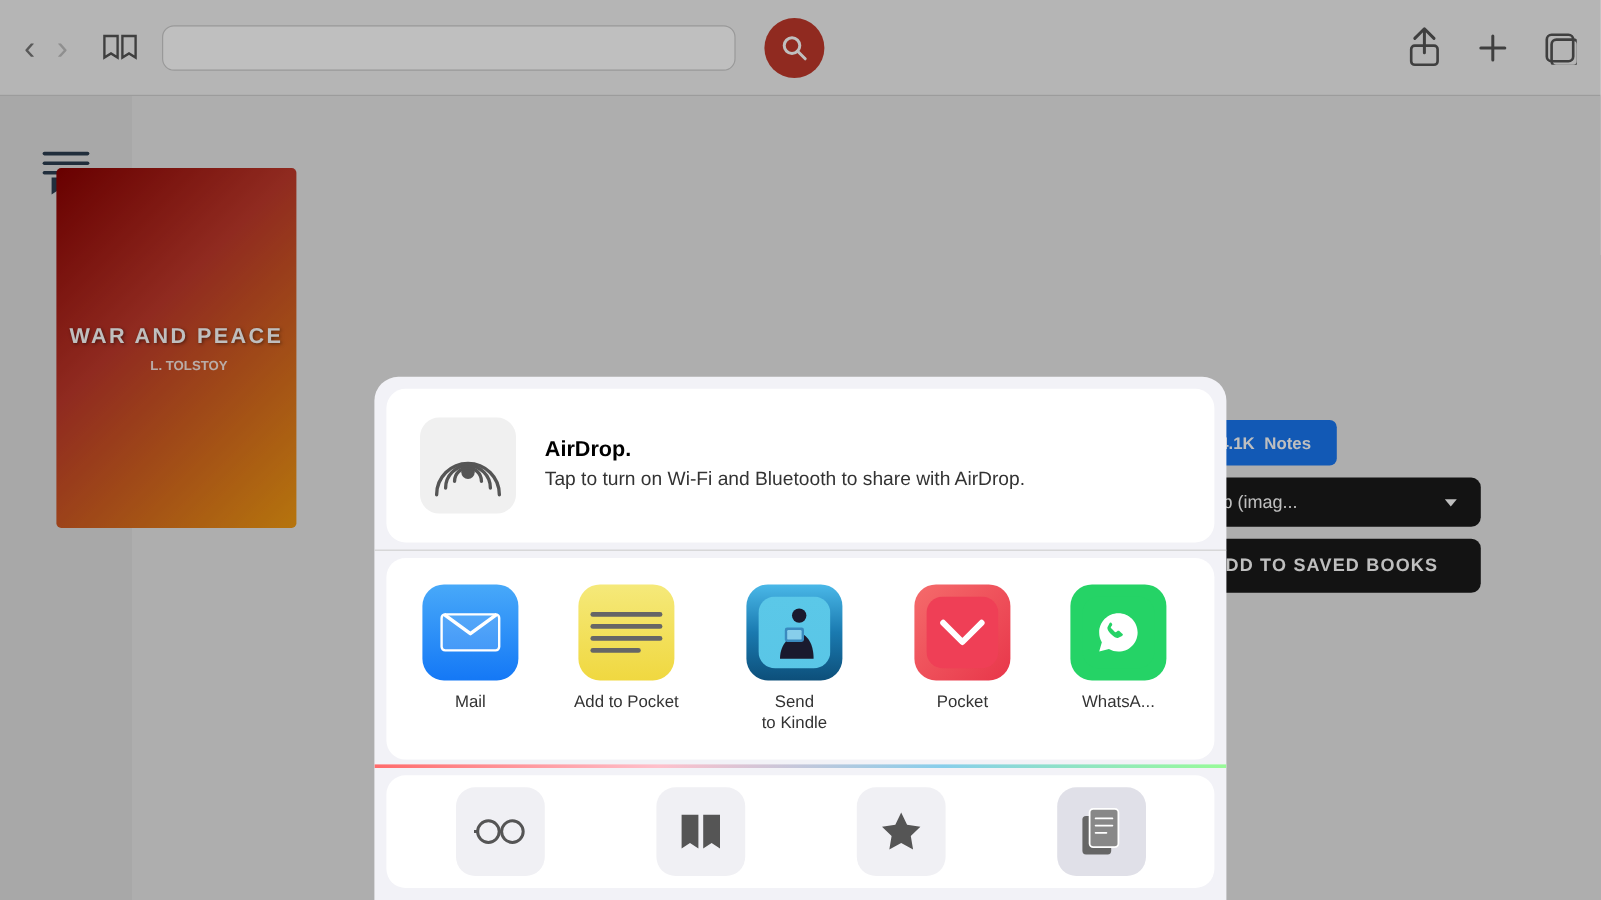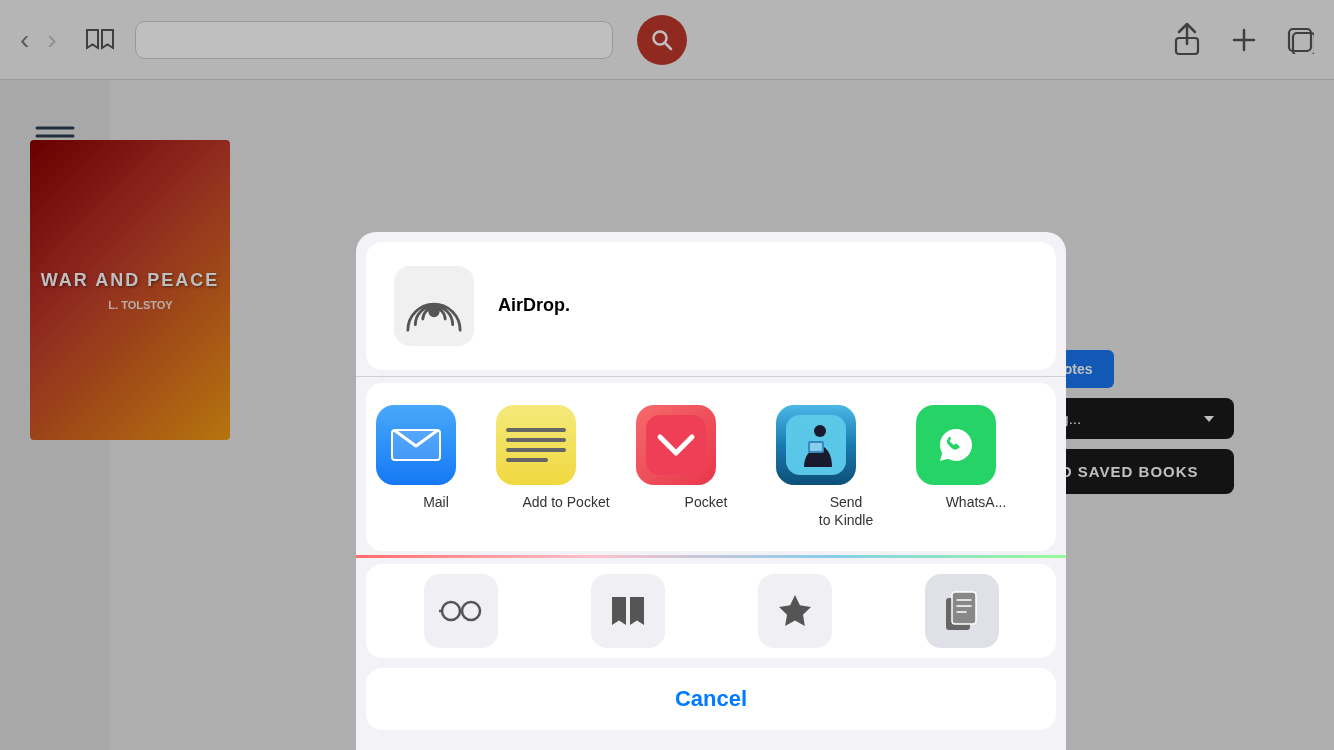--- a/index.html
+++ b/index.html
@@ -83,21 +83,21 @@
     .book-area {
       position: absolute;
       top: 80px; left: 0;
       width: 400px;
       height: 670px;
       overflow: hidden;
     }
 
     .book-cover {
       position: absolute;
-      top: 60px; left: 30px;
+      top: 60px; left: 47px;
       width: 200px;
       height: 300px;
       background: linear-gradient(135deg, #8b0000 0%, #c0392b 40%, #f39c12 100%);
       border-radius: 4px;
       display: flex;
       align-items: center;
       justify-content: center;
       flex-direction: column;
       color: white;
       font-weight: bold;
@@ -167,21 +167,20 @@
       position: absolute;
       bottom: 0;
       left: 50%;
       transform: translateX(-50%);
       width: 710px;
       background: #f2f2f7;
       border-radius: 20px 20px 0 0;
       z-index: 20;
       overflow: hidden;
       padding-bottom: 10px;
-      margin-left: 44px;
     }
 
     
     .airdrop-section {
       background: white;
       margin: 0;
       padding: 24px 28px;
       display: flex;
       align-items: center;
       gap: 24px;
@@ -227,20 +226,21 @@
       gap: 0px;
       overflow: hidden;
       background: white;
       margin: 0 10px;
       border-radius: 16px;
     }
 
     .app-item {
       display: flex;
       flex-direction: column;
+      align-items: center;
       gap: 8px;
       min-width: 140px;
       padding: 8px 0;
     }
 
     .app-icon {
       width: 80px;
       height: 80px;
       border-radius: 18px;
       display: flex;
@@ -434,20 +434,21 @@
 
       <svg class="airdrop-svg" viewBox="0 0 60 60" fill="none" xmlns="http://www.w3.org/2000/svg">
         <circle cx="30" cy="36" r="6" fill="#555"></circle>
         <path d="M18 44c0-6.627 5.373-12 12-12s12 5.373 12 12" stroke="#555" stroke-width="3" fill="none" stroke-linecap="round"></path>
         <path d="M10 50c0-11.046 8.954-20 20-20s20 8.954 20 20" stroke="#555" stroke-width="3" fill="none" stroke-linecap="round"></path>
         <path d="M2 56c0-15.464 12.536-28 28-28s28 12.536 28 28" stroke="#555" stroke-width="3" fill="none" stroke-linecap="round"></path>
       </svg>
     </div>
     <div>
       <span class="airdrop-text-title">AirDrop.</span>
+      <div class="airdrop-text-body">Tap to turn on Wi-Fi and Bluetooth to share with AirDrop.</div>
     </div>
   </div>
 
   <div class="divider"></div>
 
   <div class="apps-row">
 
     <div class="app-item" style="min-width:120px;">
       <div class="app-icon icon-mail">
         <svg width="52" height="38" viewBox="0 0 52 38" fill="none">
@@ -463,30 +464,20 @@
     <div class="app-item" style="min-width:140px;">
       <div class="app-icon icon-notes" style="background: linear-gradient(180deg, #f5e97a 0%, #f0d840 100%);">
         <div class="notes-lines">
           <div class="notes-line" style="background:#666; width:100%;"></div>
           <div class="notes-line" style="background:#666; width:100%;"></div>
           <div class="notes-line" style="background:#666; width:100%;"></div>
           <div class="notes-line" style="background:#666; width:70%;"></div>
         </div>
       </div>
       <span class="app-label">Add to Pocket</span>
-    </div>
-
-    <div class="app-item" style="min-width:140px;">
-      <div class="app-icon icon-pocket">
-        <svg width="60" height="60" viewBox="0 0 60 60" fill="none">
-          <rect width="60" height="60" rx="14" fill="#ef3f56"></rect>
-          <path d="M14 22l16 16 16-16" stroke="white" stroke-width="5" stroke-linecap="round" stroke-linejoin="round" fill="none"></path>
-        </svg>
-      </div>
-      <span class="app-label">Pocket</span>
     </div>
 
     <div class="app-item" style="min-width:140px;">
       <div class="app-icon icon-kindle">
 
         <svg width="60" height="60" viewBox="0 0 60 60" fill="none">
           <rect width="60" height="60" rx="14" fill="url(#kindleGrad)"></rect>
           <defs>
             <linearGradient id="kindleGrad" x1="0" y1="0" x2="0" y2="60">
               <stop offset="0%" stop-color="#5bc8e8"></stop>
@@ -497,20 +488,30 @@
 
           <ellipse cx="34" cy="16" rx="6" ry="6" fill="#1a1a2e"></ellipse>
           <path d="M18 52c0-14 10-20 16-22 6 2 12 8 12 22H18z" fill="#1a1a2e"></path>
           <rect x="22" y="26" width="16" height="12" rx="2" fill="#3a8abf"></rect>
           <rect x="24" y="28" width="12" height="8" rx="1" fill="#87ceeb"></rect>
         </svg>
       </div>
       <span class="app-label">Send<br>to Kindle</span>
     </div>
 
+    <div class="app-item" style="min-width:140px;">
+      <div class="app-icon icon-pocket">
+        <svg width="60" height="60" viewBox="0 0 60 60" fill="none">
+          <rect width="60" height="60" rx="14" fill="#ef3f56"></rect>
+          <path d="M14 22l16 16 16-16" stroke="white" stroke-width="5" stroke-linecap="round" stroke-linejoin="round" fill="none"></path>
+        </svg>
+      </div>
+      <span class="app-label">Pocket</span>
+    </div>
+
     <div class="app-item" style="min-width:120px;">
       <div class="app-icon icon-whatsapp">
         <svg width="60" height="60" viewBox="0 0 60 60" fill="none">
           <rect width="60" height="60" rx="14" fill="#25d366"></rect>
           <circle cx="30" cy="30" r="16" fill="white" opacity="0.15"></circle>
           <path d="M30 14C21.163 14 14 21.163 14 30c0 2.97.805 5.748 2.203 8.13L14 46l8.147-2.133A15.934 15.934 0 0030 46c8.837 0 16-7.163 16-16S38.837 14 30 14z" fill="white"></path>
           <path d="M24.5 22.5c-.5-1-1.5-1-2 0l-1.5 3c-.5 1 0 3 3 6s5 3.5 6 3l3-1.5c1-.5 1-1.5 0-2l-2-2c-.5-.5-1.5-.5-2 0l-.5.5c-.5.5-1.5.5-2-.5l-2-2c-1-.5-1-1.5-.5-2l.5-.5c.5-.5.5-1.5 0-2l-1.5-2z" fill="#25d366"></path>
         </svg>
       </div>
       <span class="app-label">WhatsA...</span>
@@ -555,17 +556,14 @@
           <rect x="2" y="8" width="24" height="32" rx="3" fill="#666"></rect>
           <rect x="8" y="2" width="24" height="32" rx="3" fill="#888" stroke="white" stroke-width="1.5"></rect>
           <line x1="13" y1="10" x2="27" y2="10" stroke="white" stroke-width="1.5" stroke-linecap="round"></line>
           <line x1="13" y1="16" x2="27" y2="16" stroke="white" stroke-width="1.5" stroke-linecap="round"></line>
           <line x1="13" y1="22" x2="22" y2="22" stroke="white" stroke-width="1.5" stroke-linecap="round"></line>
         </svg>
       </div>
     </div>
   </div>
 
-  <div class="cancel-button">
-    <span class="cancel-label">Cancel</span>
-  </div>
 
 </div>
 
 </body></html>

